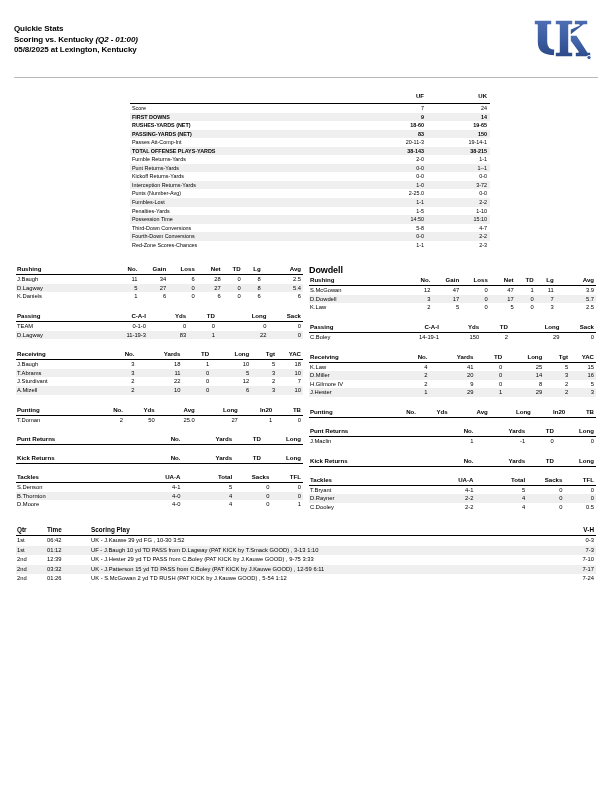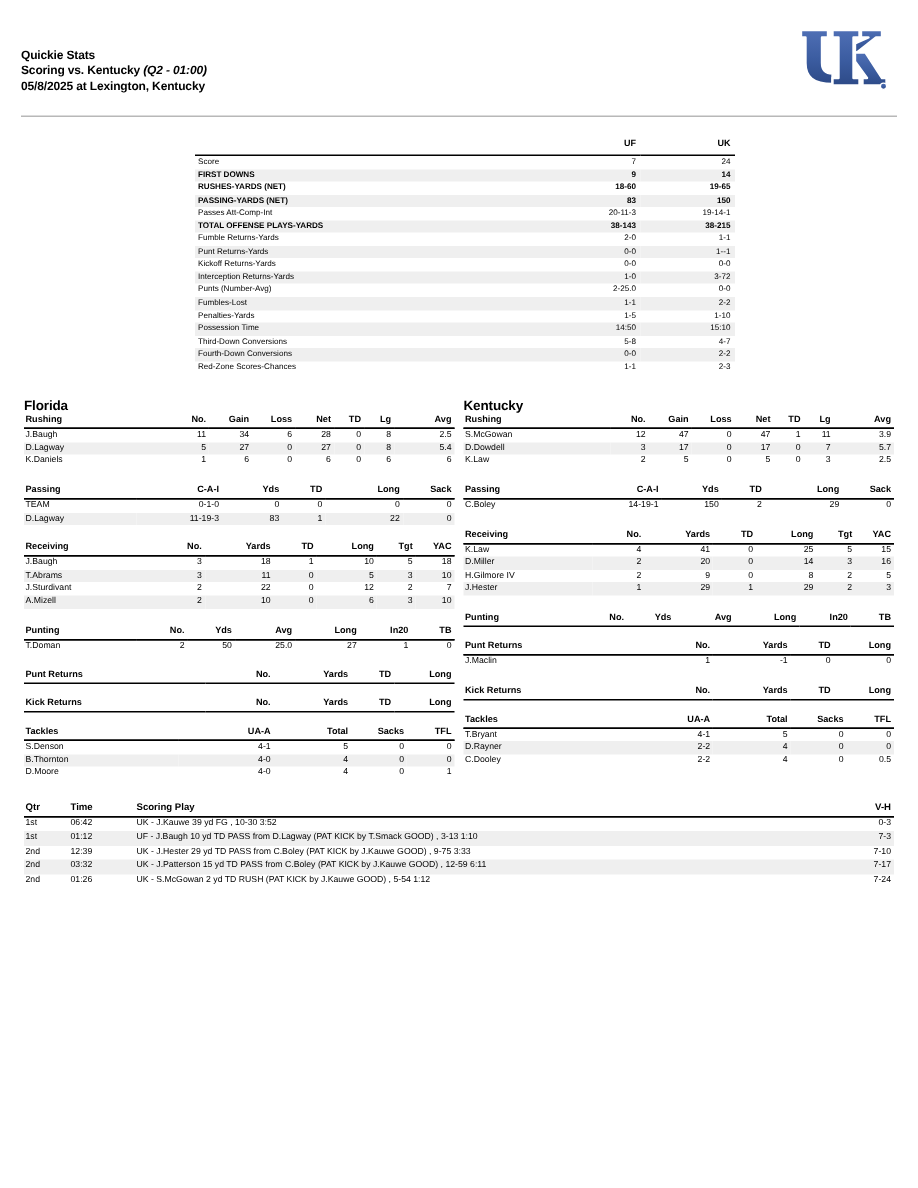--- a/index.html
+++ b/index.html
@@ -8,21 +8,21 @@
     width: 612px; height: 792px;
     background: #ffffff;
     font-family: "Liberation Sans", sans-serif;
     color: #000000;
     position: relative;
     overflow: hidden;
   }
 
   
   .page { padding: 17px 14px 0 14px; position: relative; }
-  .hdr { display: flex; align-items: flex-end; justify-content: space-between; }
+  .hdr { display: flex; align-items: center; justify-content: space-between; }
   .hdr-text { font-size: 8px; font-weight: bold; line-height: 10.5px; letter-spacing: -0.1px; }
   .hdr-text .ital { font-style: italic; }
   .logo-wrap { width: 62px; height: 48px; margin-right: 6px; margin-top: -2px; }
   .logo-wrap svg { display: block; }
 
   .rule-top { height: 1px; background: #b8b8b8; margin: 14px 0 0 0; }
 
   
   .teamstats { width: 360px; margin: 14px 0 0 116px; border-collapse: collapse; }
   .teamstats td { font-size: 5.4px; line-height: 8.55px; padding: 0; height: 8.55px; vertical-align: middle; }
@@ -203,21 +203,20 @@
         <tr class="">
           <td class="lbl">Red-Zone Scores-Chances</td>
           <td class="num">1-1</td>
           <td class="num">2-3</td>
         </tr>
       </tbody>
   </table>
 
   <div class="cols">
     <div class="col left">
-      <div class="teamname">Florida</div>
       <div id="fl-blocks">
           <table class="st">
             <colgroup>
               <col style="width:34%">
               <col style="width:9%">
               <col style="width:10%">
               <col style="width:10%">
               <col style="width:9%">
               <col style="width:7%">
               <col style="width:7%">
@@ -480,21 +479,21 @@
                 <td class="">4-0</td>
                 <td class="">4</td>
                 <td class="">0</td>
                 <td class="">1</td>
               </tr>
             </tbody>
           </table>
         </div>
     </div>
     <div class="col right">
-      <div class="teamname">Kentucky</div>
+      <div class="teamname">Dowdell</div>
       <div id="ky-blocks">
           <table class="st">
             <colgroup>
               <col style="width:34%">
               <col style="width:9%">
               <col style="width:10%">
               <col style="width:10%">
               <col style="width:9%">
               <col style="width:7%">
               <col style="width:7%">

